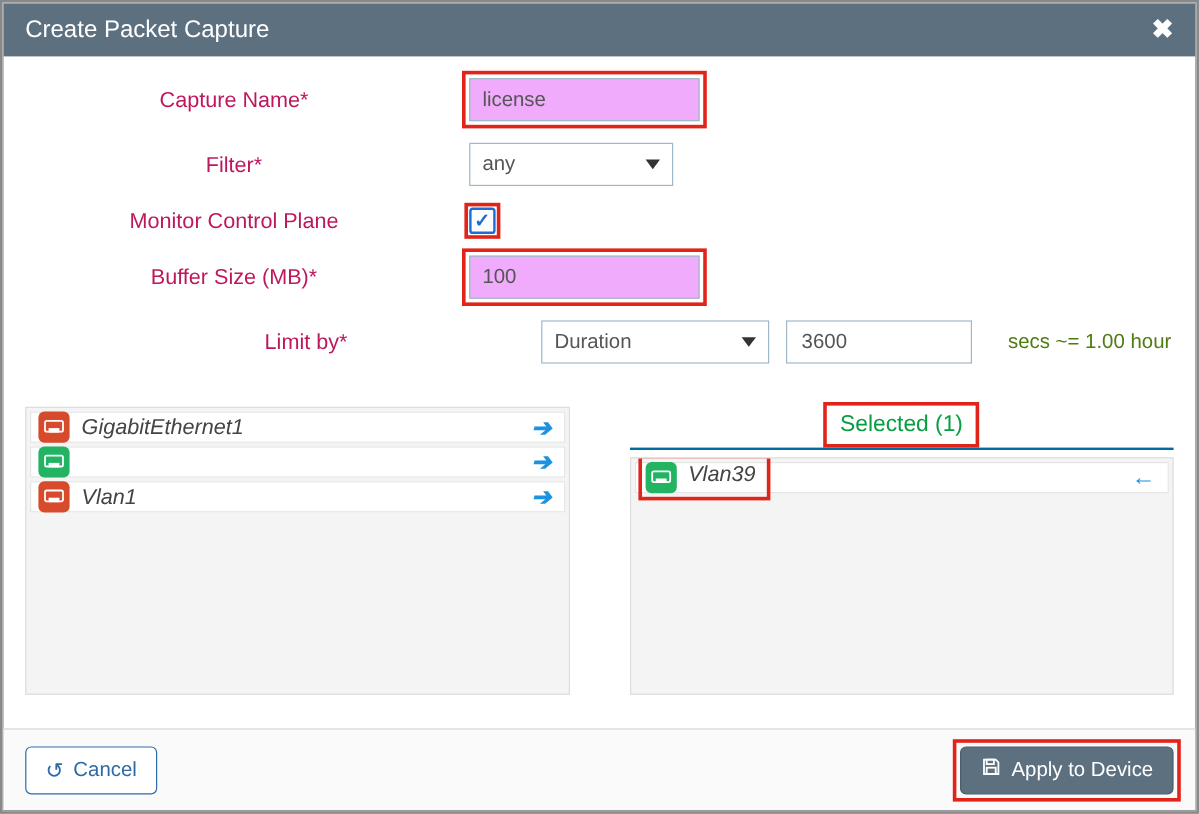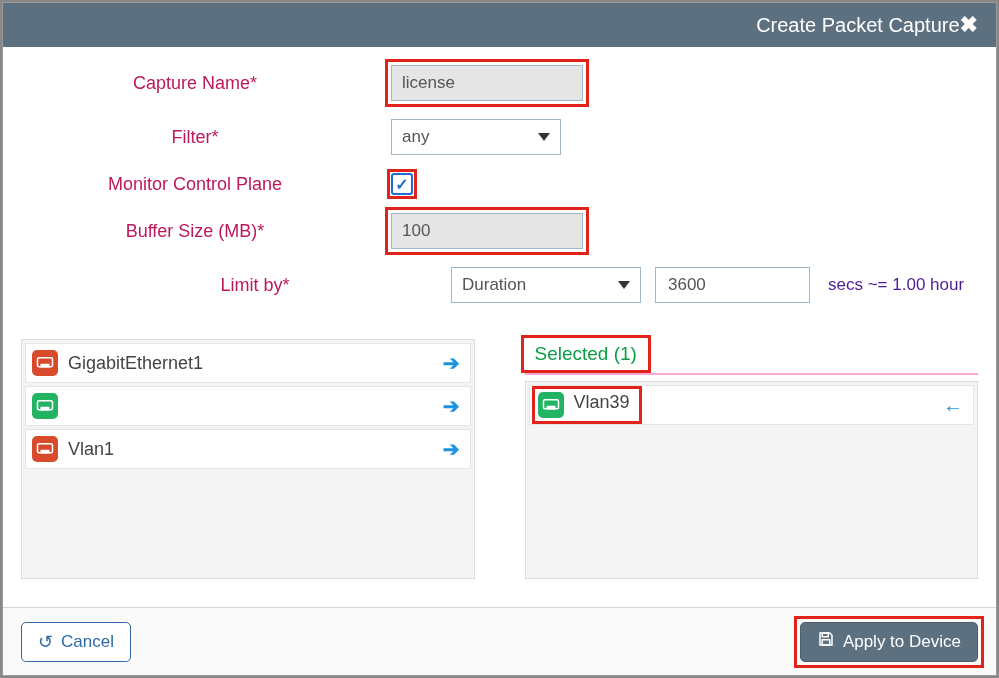--- a/index.html
+++ b/index.html
@@ -3,76 +3,76 @@
 <meta charset="utf-8">
 <style>
   * { box-sizing: border-box; margin: 0; padding: 0; }
   html, body { width: 999px; height: 678px; font-family: Arial, Helvetica, sans-serif; background: #888; }
   .modal {
     position: absolute; top: 2px; left: 2px; right: 2px; bottom: 2px;
     background: #fff; border: 1px solid #999; display: flex; flex-direction: column;
   }
   .modal-header {
     background: #5c7080; color: #fff; height: 44px; display: flex; align-items: center;
-    padding: 0 18px; font-size: 20px; justify-content: flex-end;
+    padding: 0 18px; font-size: 20px; justify-content: space-between;
   }
   .close-x { font-size: 22px; font-weight: bold; cursor: pointer; }
   .modal-body { flex: 1; padding: 18px 18px 8px 18px; overflow: hidden; }
   .form-area { padding: 0 0 18px 0; }
   .form-row { display: flex; align-items: center; margin-bottom: 18px; }
   .form-label {
     width: 370px; text-align: center; padding-right: 22px; font-size: 18px; color: #be185d;
   }
   .form-control { display: flex; align-items: center; gap: 14px; }
   .text-input {
     height: 36px; width: 192px; border: 1px solid #9fb8c9; padding: 0 10px; font-size: 17px; color: #555;
-    background: #e5e5e5;
+    background: #f0abfc;
   }
   .select {
     height: 36px; width: 170px; border: 1px solid #9fb8c9; padding: 0 10px; font-size: 17px; color: #555;
     display: flex; align-items: center; justify-content: space-between; background: #fff;
   }
   .select-limit { width: 190px; }
   .caret-down {
     width: 0; height: 0; border-left: 6px solid transparent; border-right: 6px solid transparent;
     border-top: 8px solid #333;
   }
   .checkbox {
     width: 22px; height: 22px; border: 2px solid #1e6bd6; border-radius: 3px; display: flex;
     align-items: center; justify-content: center; color: #1e6bd6; font-size: 16px; font-weight: bold;
   }
   .small-input {
     height: 36px; width: 155px; border: 1px solid #9fb8c9; padding: 0 12px; font-size: 17px; color: #555;
   }
-  .hint { font-size: 17px; color: #4c1d95; margin-left: 4px; }
+  .hint { font-size: 17px; color: #4d7c0f; margin-left: 16px; }
   .red-box { outline: 3px solid #e2231a; outline-offset: 3px; }
   .red-box-tight { outline: 3px solid #e2231a; outline-offset: 1px; }
   .lists { display: flex; gap: 50px; height: 240px; }
   .list-panel { flex: 1; display: flex; flex-direction: column; }
   .list-head {
     display: flex; align-items: center; justify-content: space-between; margin-bottom: 6px;
     border-bottom: 1px solid #ccc; padding-bottom: 4px; height: 36px;
   }
   .list-head-left { font-size: 19px; color: #444; }
   .selected-title { font-size: 19px; color: #099e44; padding: 4px 10px; }
-  .selected-underline { border-bottom: 2px solid #f9a8d4; }
+  .selected-underline { border-bottom: 2px solid #0369a1; justify-content: center; }
   .searchbox {
     display: flex; align-items: center; border: 1px solid #2a8fd6; height: 32px; width: 170px;
     padding: 0 8px; gap: 6px;
   }
   .searchbox input {
     border: none; outline: none; font-size: 16px; color: #888; width: 100%; background: transparent;
   }
   .search-icon { color: #2a8fd6; font-size: 18px; font-weight: bold; }
   .list-body {
     flex: 1; background: #f4f4f4; border: 1px solid #ddd; padding: 0; overflow: auto;
   }
   .list-item {
     display: flex; align-items: center; background: #fff; border: 1px solid #e5e5e5; margin: 3px;
-    height: 40px; padding: 0 10px 0 6px; justify-content: space-between; font-size: 18px; color: #444;
+    height: 26px; padding: 0 10px 0 6px; justify-content: space-between; font-size: 18px; color: #444; font-style: italic;
   }
   .item-left { display: flex; align-items: center; gap: 10px; }
   .port-icon {
     width: 26px; height: 26px; border-radius: 5px; display: flex; align-items: center; justify-content: center;
     color: #fff;
   }
   .port-red { background: #d84a2c; }
   .port-green { background: #23b463; }
   .arrow-right { color: #1c92e0; font-size: 20px; font-weight: bold; }
   .arrow-left  { color: #1c92e0; font-size: 20px; font-weight: bold; }

